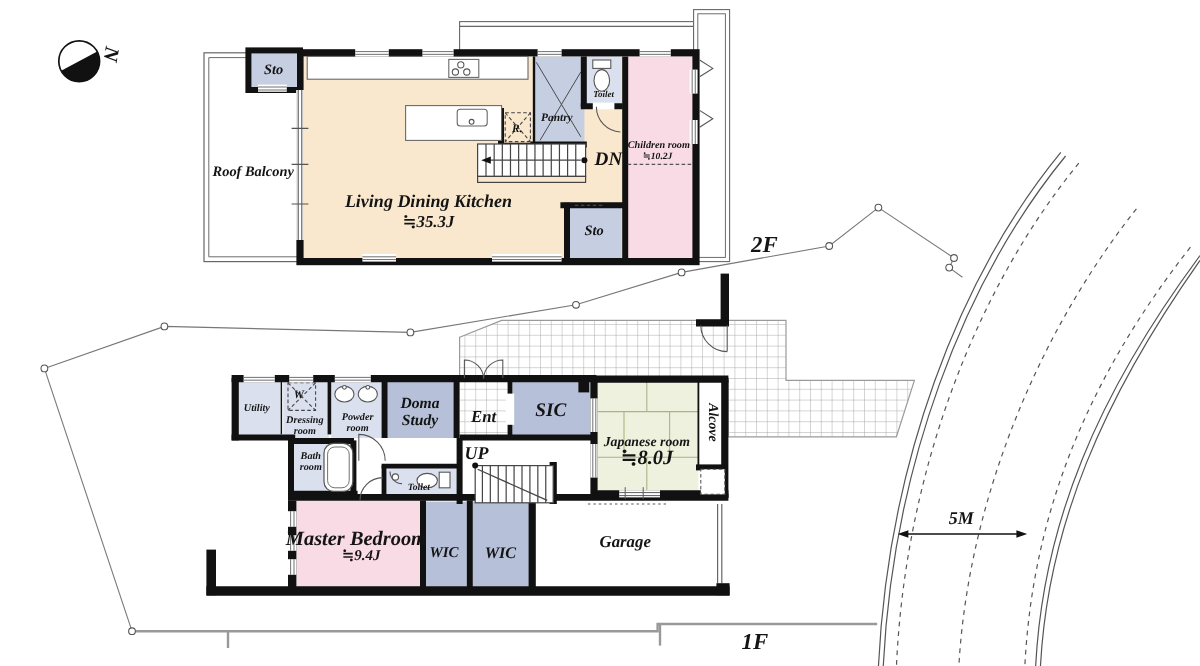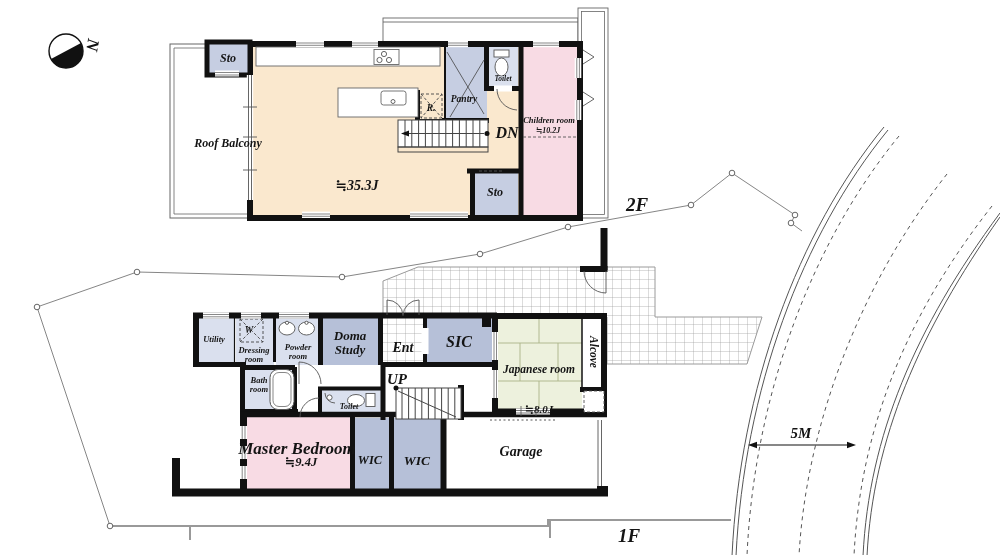--- a/index.html
+++ b/index.html
@@ -294,40 +294,41 @@
 
   <g>
     <circle cx="66" cy="51" r="17" fill="#fff" stroke="#111" stroke-width="1.4"></circle>
     <path d="M 81,43 A 17 17 0 0 1 51,59 Z" fill="#111"></path>
   </g>
 </svg>
 
 <div class="lbl" style="left:92px;top:45px;font-size:17px;transform:translate(-50%,-50%) rotate(100deg);">N</div>
 
 <div class="lbl" style="left:228px;top:58px;font-size:12px;">Sto</div>
-<div class="lbl" style="left:211px;top:143px;font-size:12px;margin-left:17px;">Roof Balcony</div>
+<div class="lbl" style="left:211px;top:143px;font-size:12px;">Roof Balcony</div>
+<div class="lbl" style="left:357px;top:169px;font-size:15px;">Living Dining Kitchen</div>
 <div class="lbl" style="left:357px;top:186px;font-size:14px;">≒35.3J</div>
 <div class="lbl" style="left:464px;top:99px;font-size:9.5px;">Pantry</div>
 <div class="lbl" style="left:503px;top:79px;font-size:7.5px;">Toilet</div>
 <div class="lbl" style="left:431px;top:108px;font-size:9.5px;">R.</div>
 <div class="lbl" style="left:507px;top:133px;font-size:16px;">DN</div>
 <div class="lbl" style="left:549px;top:121px;font-size:8.5px;">Children room</div>
 <div class="lbl" style="left:548px;top:131px;font-size:8px;">≒10.2J</div>
 <div class="lbl" style="left:495px;top:192px;font-size:12px;">Sto</div>
 <div class="lbl" style="left:627px;top:205px;font-size:19px;margin-left:10px;">2F</div>
 
 <div class="lbl" style="left:214px;top:340px;font-size:8.5px;">Utility</div>
 <div class="lbl" style="left:249px;top:330px;font-size:9.5px;">W</div>
 <div class="lbl wrap" style="left:254px;top:355px;font-size:8.5px;width:44px;">Dressing room</div>
 <div class="lbl wrap" style="left:298px;top:352px;font-size:8.5px;width:44px;">Powder room</div>
 <div class="lbl wrap" style="left:350px;top:343px;font-size:13px;width:56px;">Doma Study</div>
 <div class="lbl" style="left:403px;top:348px;font-size:14px;">Ent</div>
 <div class="lbl" style="left:459px;top:342px;font-size:16px;">SIC</div>
 <div class="lbl" style="left:539px;top:369px;font-size:11.5px;">Japanese room</div>
-<div class="lbl" style="left:539px;top:382px;font-size:11px;margin-top:28px;">≒8.0J</div>
+<div class="lbl" style="left:539px;top:382px;font-size:17px;">≒8.0J</div>
 <div class="lbl rot" style="left:594px;top:352px;font-size:11.5px;">Alcove</div>
 <div class="lbl wrap" style="left:259px;top:385px;font-size:8.5px;width:36px;">Bath room</div>
 <div class="lbl" style="left:349px;top:407px;font-size:8px;">Toilet</div>
 <div class="lbl" style="left:397px;top:379px;font-size:15px;">UP</div>
 <div class="lbl" style="left:297px;top:449px;font-size:17px;">Master Bedroom</div>
 <div class="lbl" style="left:301px;top:463px;font-size:12.5px;">≒9.4J</div>
 <div class="lbl" style="left:370px;top:461px;font-size:12.5px;">WIC</div>
 <div class="lbl" style="left:417px;top:461px;font-size:13.5px;">WIC</div>
 <div class="lbl" style="left:521px;top:452px;font-size:14px;">Garage</div>
 <div class="lbl" style="left:629px;top:536px;font-size:19px;">1F</div>

